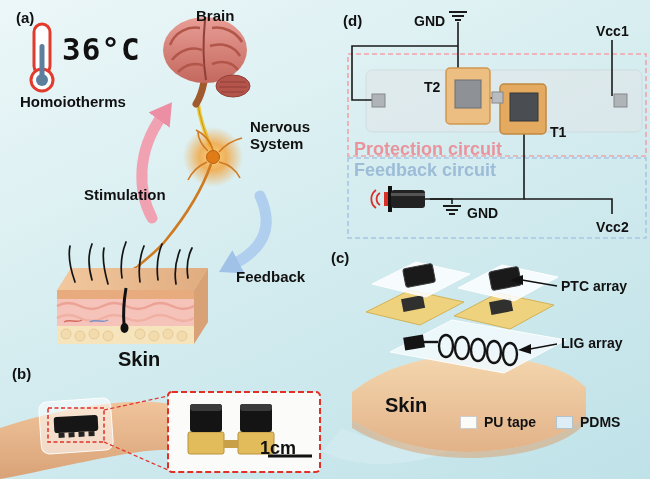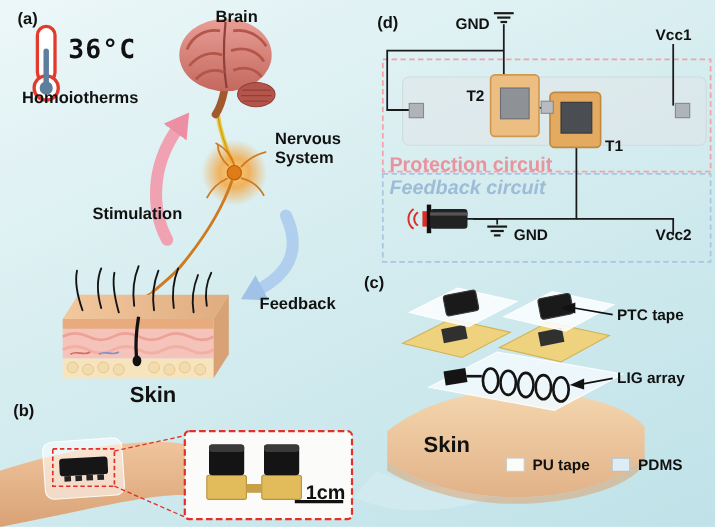--- a/index.html
+++ b/index.html
@@ -3,22 +3,22 @@
 <meta charset="utf-8">
 <style>
   html,body{margin:0;padding:0;}
   .canvas{
     position:relative;width:650px;height:479px;overflow:hidden;
     background:linear-gradient(155deg,#ecf7f8 0%,#d6edf0 45%,#bfe2e8 100%);
     font-family:"Liberation Sans",sans-serif;color:#111;
   }
   .t{position:absolute;font-weight:bold;color:#111;line-height:1.12;white-space:pre-line;}
   .s15{font-size:15px;} .s16{font-size:20px;} .s14{font-size:14px;} .s13{font-size:18px;}
-  .temp{font-family:"DejaVu Sans Mono",monospace;font-size:24px;letter-spacing:1px;}
-  .pink{color:#e9949d;} .blue{color:#9cbcd8;font-style:italic;}
+  .temp{font-family:"DejaVu Sans Mono",monospace;font-size:31px;letter-spacing:1px;}
+  .pink{color:#e9949d;} .blue{color:#9cbcd8;}
   .legend{position:absolute;left:460px;top:414px;display:grid;grid-template-columns:96px 92px;row-gap:27px;text-align:right;}
   .leg-item{display:flex;align-items:center;gap:7px;font-weight:bold;font-size:14px;}
   .swatch{width:17px;height:13px;display:inline-block;border:1px solid rgba(0,0,0,.18);box-sizing:border-box;}
   svg{position:absolute;left:0;top:0;}
 </style>
 </head>
 <body>
 
 <div class="canvas">
 
@@ -236,33 +236,33 @@
       <rect x="384" y="192" width="7" height="14" fill="#d83028"></rect>
       <rect x="388" y="186" width="4" height="26" fill="#111"></rect>
       <rect x="391" y="190" width="34" height="18" rx="3" fill="#222"></rect>
       <rect x="391" y="193" width="34" height="3" fill="#555"></rect>
     </g>
   </g>
 </svg>
 
 <div class="t s15" style="left:16px;top:10px">(a)</div>
 <div class="t temp" style="left:62px;top:32px">36°C</div>
-<div class="t s15" style="left:20px;top:82px">Homoiotherms</div>
+<div class="t s15" style="left:20px;top:94px">Homoiotherms</div>
 <div class="t s15" style="left:196px;top:8px">Brain</div>
 <div class="t s15" style="left:84px;top:187px">Stimulation</div>
 <div class="t s15" style="left:250px;top:119px">Nervous
 System</div>
 <div class="t s15" style="left:236px;top:269px">Feedback</div>
 <div class="t s16" style="left:118px;top:348px">Skin</div>
 
 <div class="t s15" style="left:12px;top:366px">(b)</div>
-<div class="t s13" style="left:278px;top:438px">1cm</div>
+<div class="t s13" style="left:260px;top:438px">1cm</div>
 
 <div class="t s15" style="left:331px;top:250px">(c)</div>
-<div class="t s14" style="left:561px;top:279px">PTC tape</div>
+<div class="t s14" style="left:561px;top:279px">PTC array</div>
 <div class="t s14" style="left:561px;top:336px">LIG array</div>
 <div class="t s16" style="left:385px;top:394px">Skin</div>
 
 <div class="legend">
   <div class="leg-item">
     <span class="swatch" style="background: rgb(251, 251, 248);"></span>
     <span>PU tape</span>
   </div>
   <div class="leg-item">
     <span class="swatch" style="background: rgb(220, 237, 246);"></span>
@@ -271,15 +271,15 @@
 </div>
 
 <div class="t s15" style="left:343px;top:13px">(d)</div>
 <div class="t s14" style="left:414px;top:14px">GND</div>
 <div class="t s14" style="left:596px;top:24px">Vcc1</div>
 <div class="t s14" style="left:424px;top:80px">T2</div>
 <div class="t s14" style="left:550px;top:125px">T1</div>
 <div class="t s13 pink" style="left:354px;top:139px">Protection circuit</div>
 <div class="t s13 blue" style="left:354px;top:160px">Feedback circuit</div>
 <div class="t s14" style="left:467px;top:206px">GND</div>
-<div class="t s14" style="left:596px;top:206px">Vcc2</div>
+<div class="t s14" style="left:596px;top:220px">Vcc2</div>
 
 </div>
 
 </body></html>

